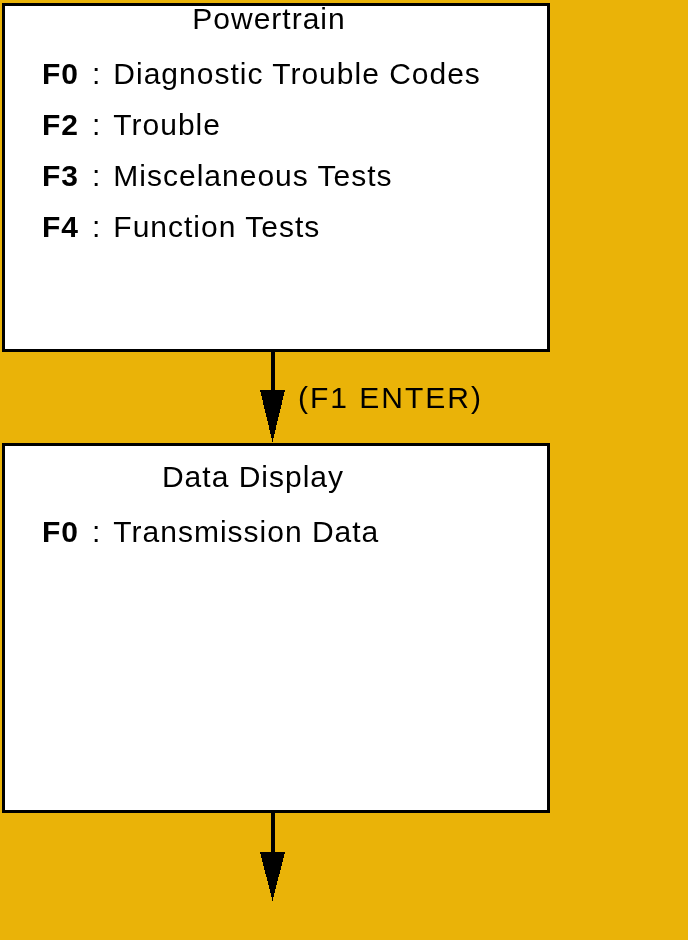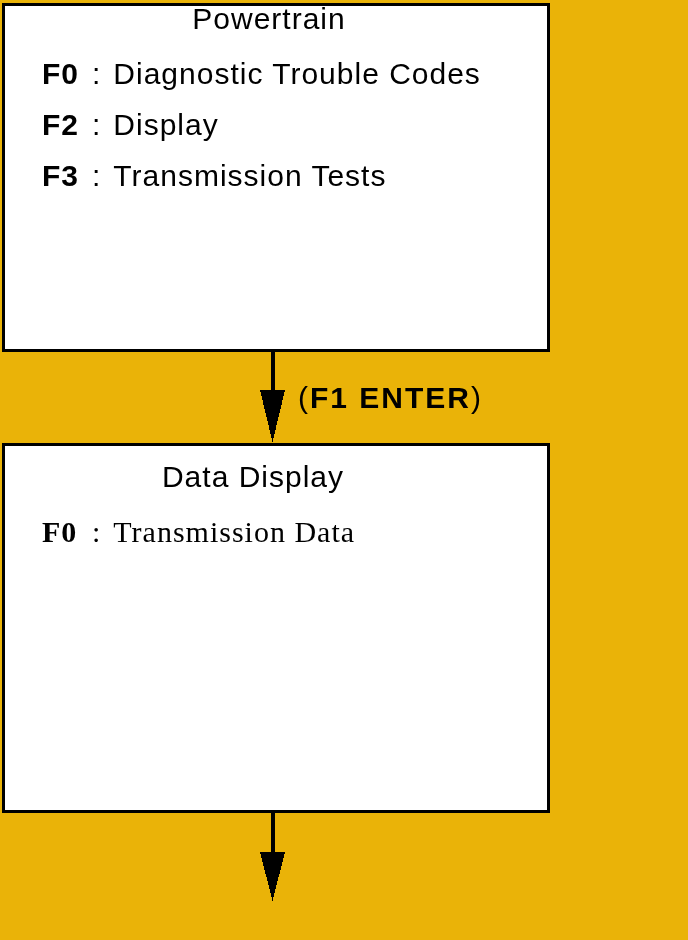--- a/index.html
+++ b/index.html
@@ -25,21 +25,21 @@
     position:absolute;left:0;width:100%;
     text-align:center;
     font-size:30px;line-height:34px;
     letter-spacing:1px;
     white-space:nowrap;
   }
   #box1 .box-title{top:-4px;transform:translateX(-7px);}
   #box2 .box-title{top:14px;transform:translateX(-23px);}
   .items{position:absolute;left:0;right:4px;}
   #box1 .items{top:42px;}
-  #box2 .items{top:60px;font-family:Liberation Serif, serif;}
+  #box2 .items{top:60px;}
   .item{
     height:51px;line-height:51px;
     padding-left:37px;
     font-size:30px;
     letter-spacing:1px;
     white-space:nowrap;
   }
   .fkey{
     display:inline-block;
     width:40px;
@@ -51,33 +51,34 @@
   #arrow2{top:813px;}
   .arrow-label{
     position:absolute;
     font-size:30px;line-height:34px;
     letter-spacing:2px;
     white-space:nowrap;
   }
   #label1{left:298px;top:381px;}
   #label2{left:298px;top:842px;}
   .arrow-label span{white-space:pre;}
-  .b{font-weight:700;}
+  .b{font-weight:400;}
 </style>
 </head>
 <body>
 
 <div id="stage">
 
   <div class="menu-box" id="box1">
     <div class="box-title">Powertrain</div>
     <div class="items">
       <div class="item"><span class="fkey">F0</span><span class="sep">:</span><span class="desc">Diagnostic Trouble Codes</span></div>
-      <div class="item"><span class="fkey">F2</span><span class="sep">:</span><span class="desc">Display</span></div>
-      <div class="item"><span class="fkey">F3</span><span class="sep">:</span><span class="desc">Transmission Tests</span></div>
+      <div class="item"><span class="fkey">F2</span><span class="sep">:</span><span class="desc">Trouble</span></div>
+      <div class="item"><span class="fkey">F3</span><span class="sep">:</span><span class="desc">Miscelaneous Tests</span></div>
+      <div class="item"><span class="fkey">F4</span><span class="sep">:</span><span class="desc">Function Tests</span></div>
     </div>
   </div>
 
   <svg class="arrow" id="arrow1" width="25" height="91" viewBox="0 0 25 91" shape-rendering="crispEdges">
     <rect x="10.5" y="0" width="4.5" height="40" fill="#000000"></rect>
     <polygon points="0,38 25,38 12.5,90" fill="#000000"></polygon>
   </svg>
   <div class="arrow-label" id="label1"><span>(</span><span class="b">F1 ENTER</span><span>)</span></div>
 
   <div class="menu-box" id="box2">

